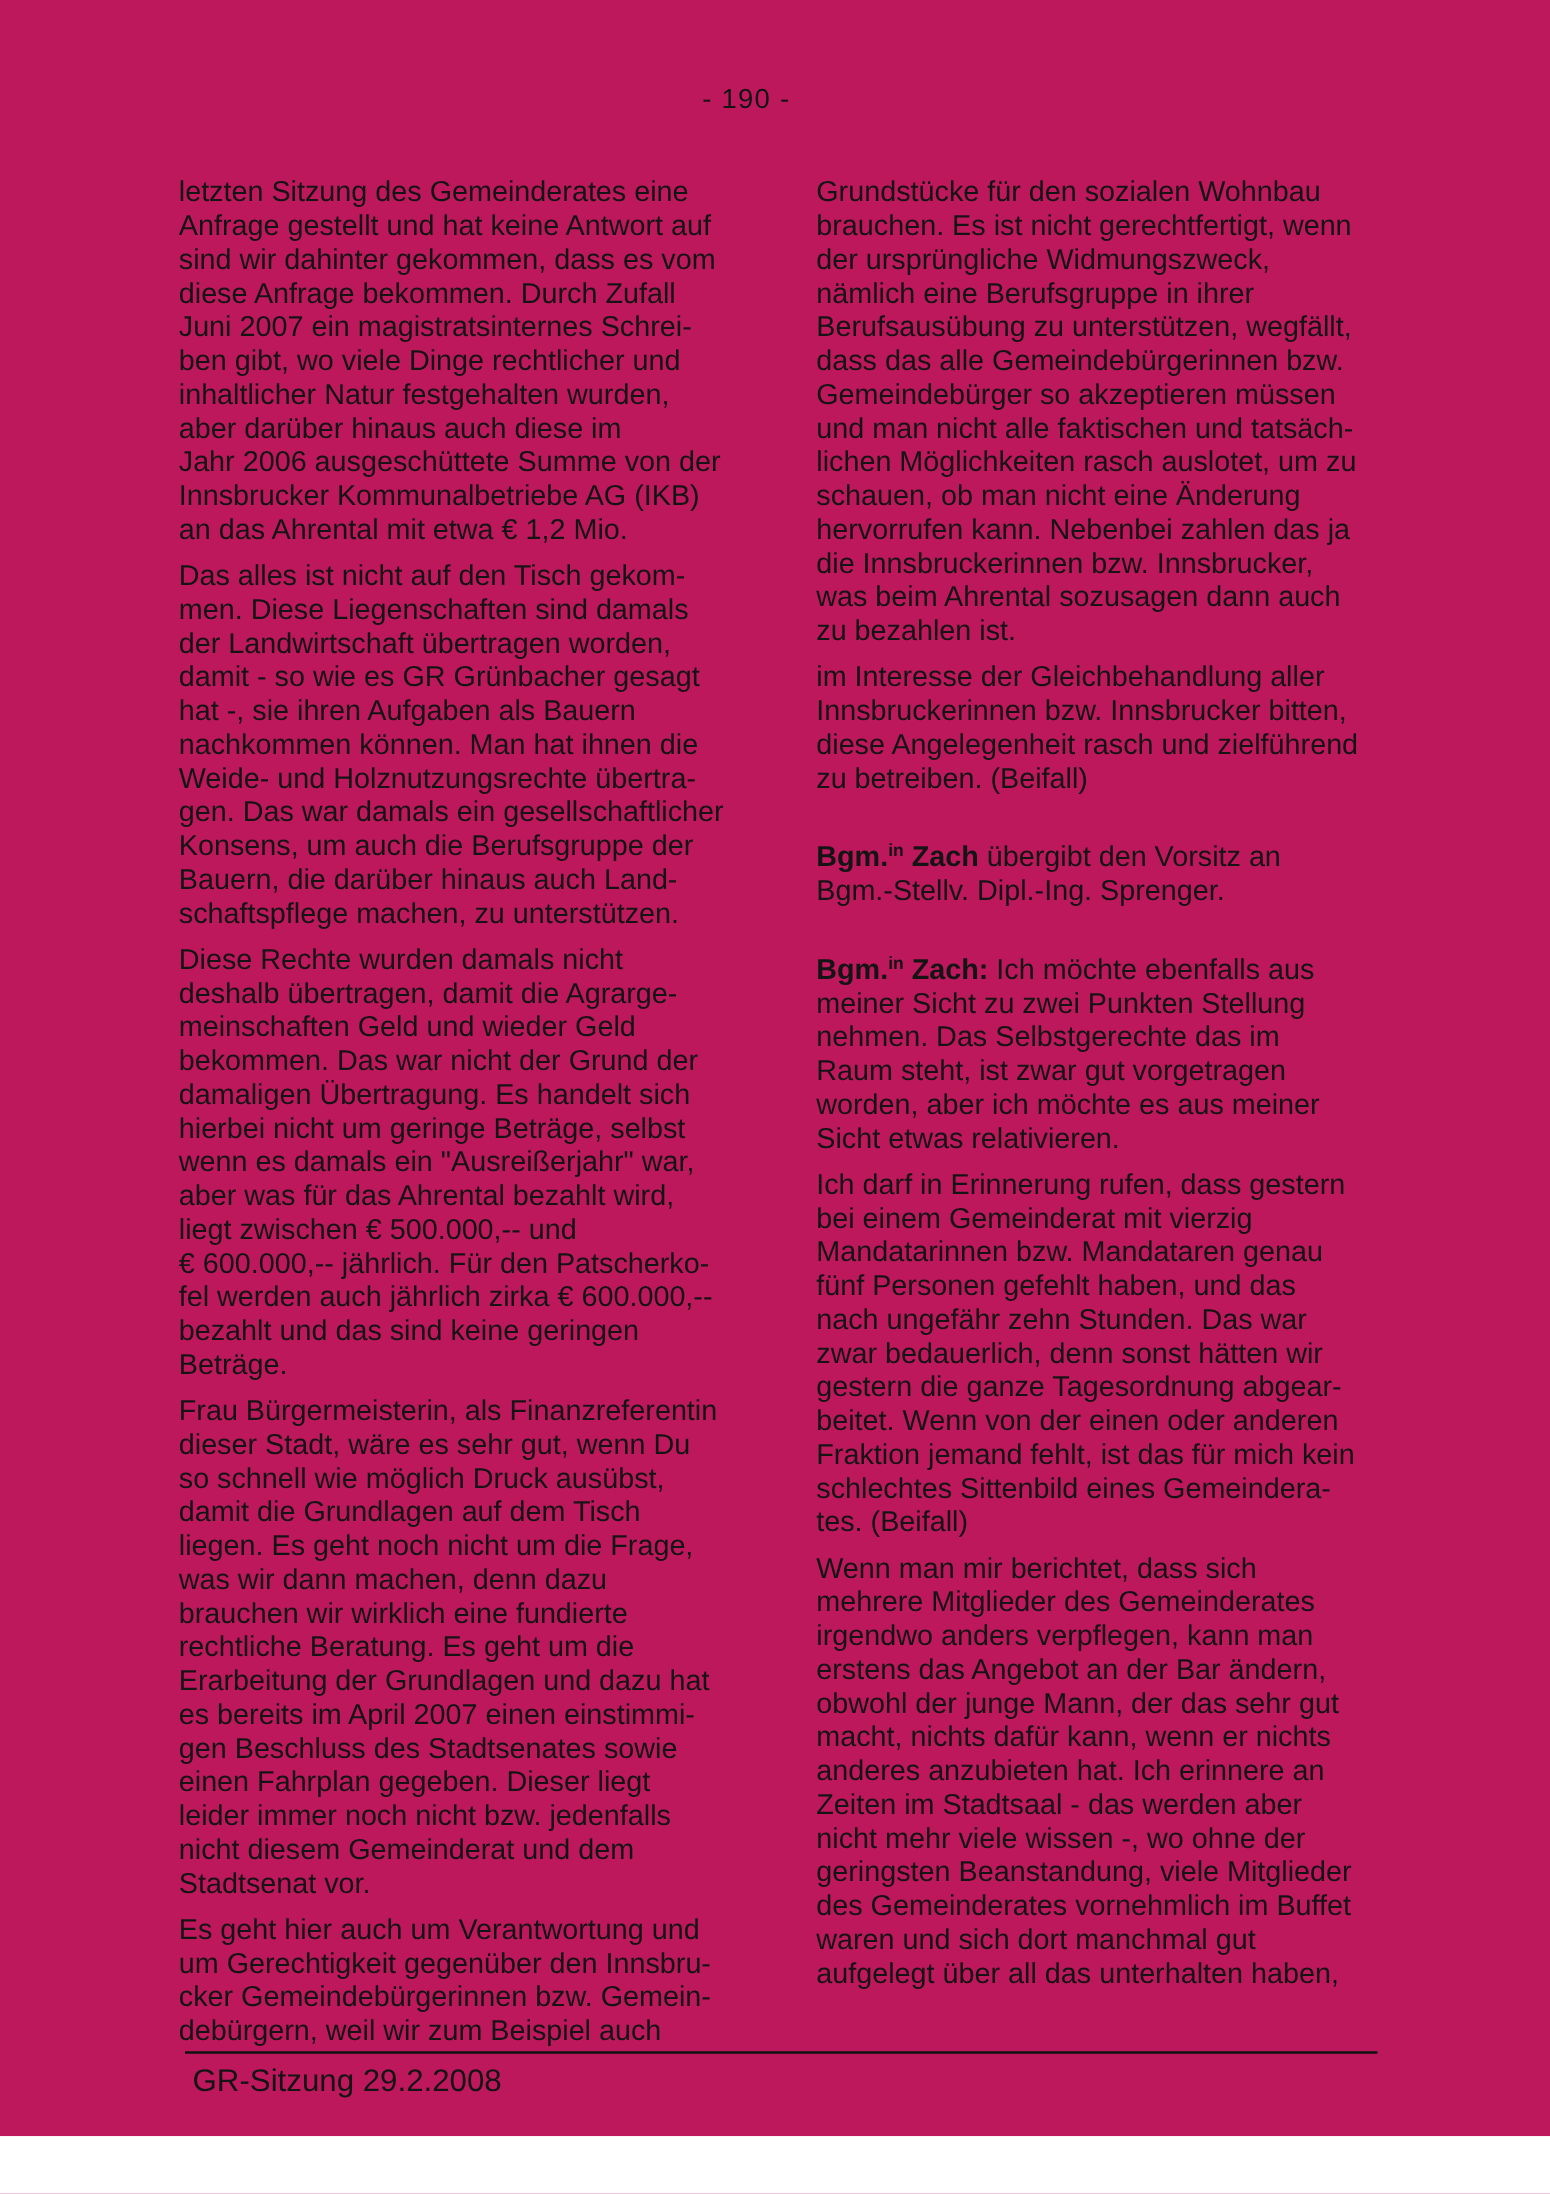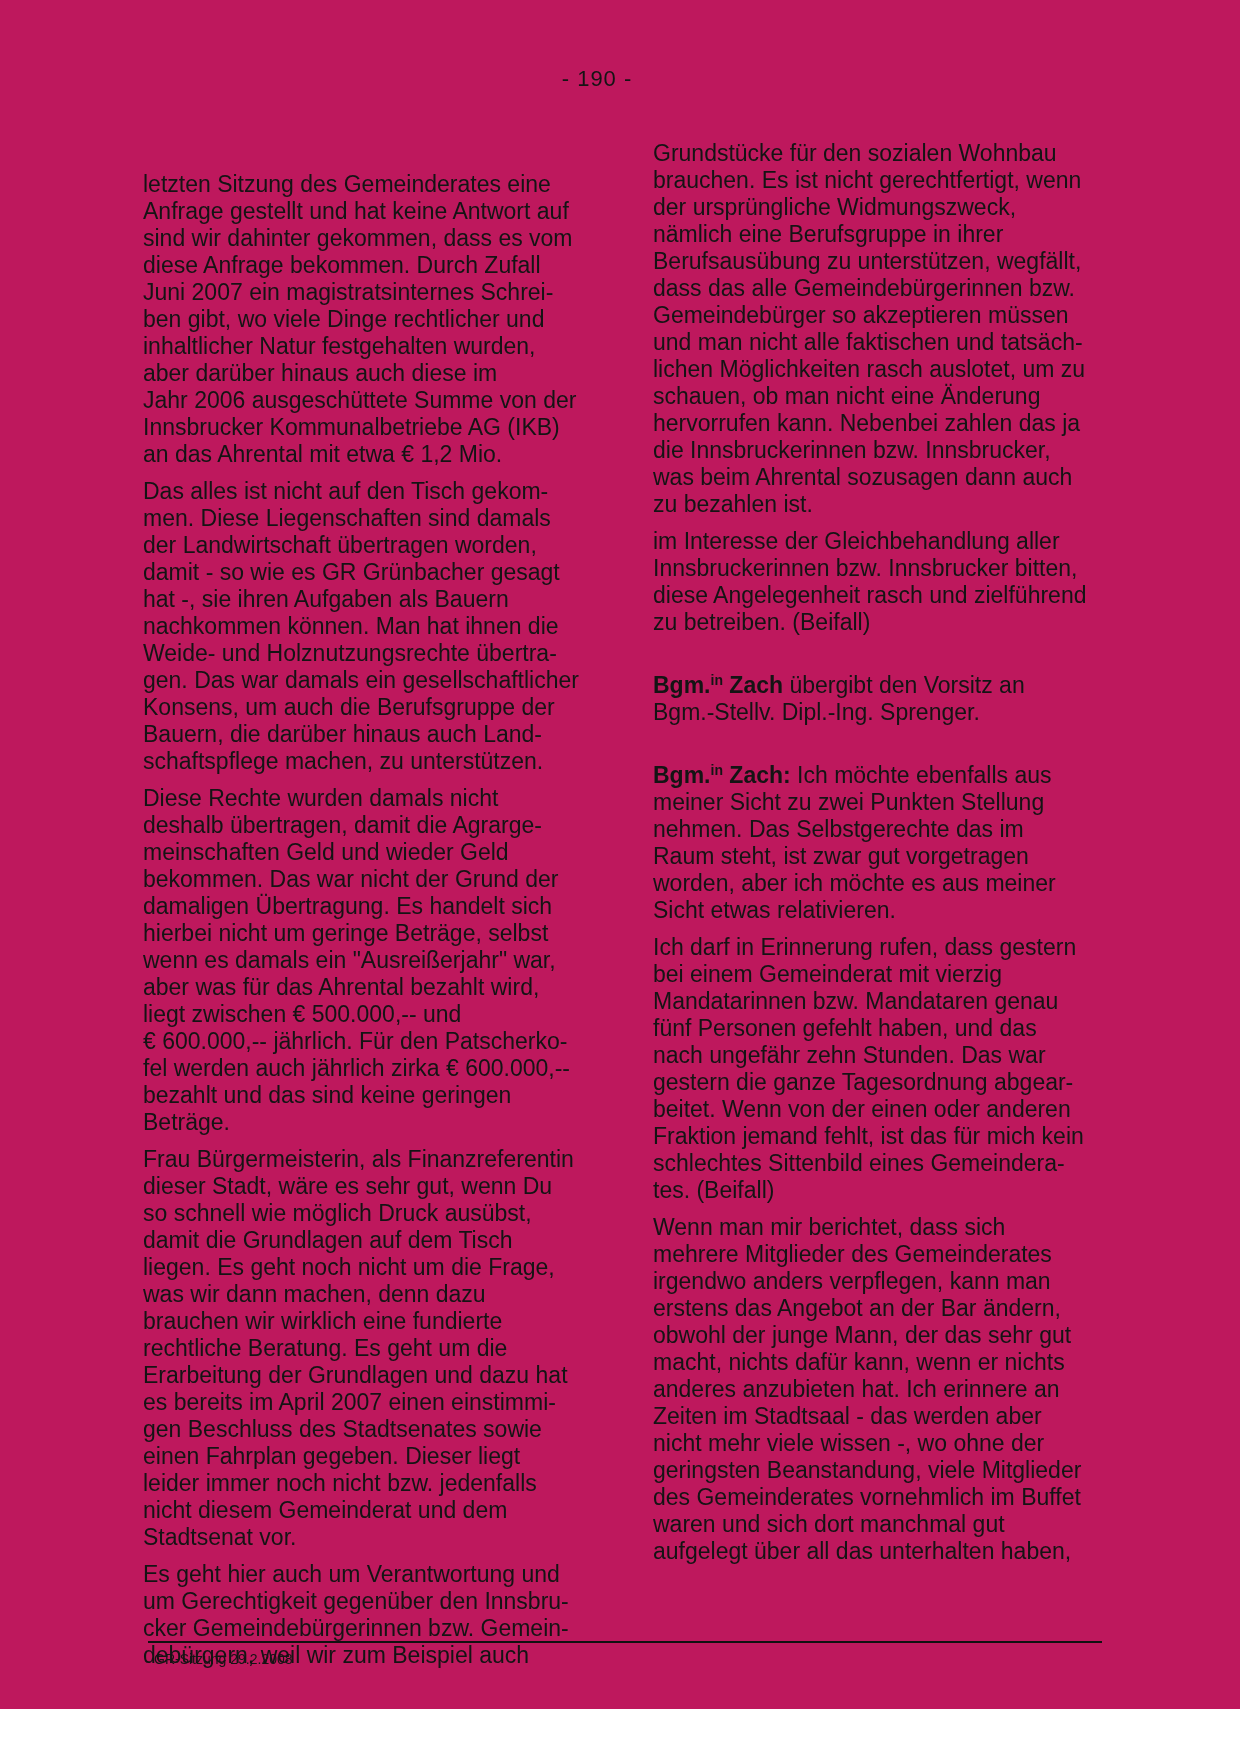--- a/index.html
+++ b/index.html
@@ -25,21 +25,21 @@
     font-size: 22px;
     letter-spacing: 1px;
   }
   .col {
     position: absolute;
     top: 140px;
     width: 465px;
     font-size: 23px;
     line-height: 27px;
   }
-  #left-col { left: 143px; margin-top: 31px; }
+  #left-col { left: 143px; }
   #right-col { left: 653px; }
   .para { margin: 0 0 10px 0; }
   .para.extra { margin-top: 36px; }
   .line {
     white-space: nowrap;
     height: 27px;
   }
   .bold { font-weight: bold; }
   .sup {
     font-weight: bold;
@@ -51,21 +51,21 @@
     position: absolute;
     left: 148px;
     top: 1641px;
     width: 954px;
     border-top: 2px solid #111111;
   }
   #footer-text {
     position: absolute;
     left: 154px;
     top: 1651px;
-    font-size: 14px;
+    font-size: 25px;
     text-align: center;
   }
 </style>
 </head>
 <body>
 
 <div id="page">
   <div id="page-number">- 190 -</div>
   <div id="left-col" class="col">
       <div class="para">
@@ -167,20 +167,21 @@
         <div class="line">Raum steht, ist zwar gut vorgetragen</div>
         <div class="line">worden, aber ich möchte es aus meiner</div>
         <div class="line">Sicht etwas relativieren.</div>
       </div>
       <div class="para">
         <div class="line">Ich darf in Erinnerung rufen, dass gestern</div>
         <div class="line">bei einem Gemeinderat mit vierzig</div>
         <div class="line">Mandatarinnen bzw. Mandataren genau</div>
         <div class="line">fünf Personen gefehlt haben, und das</div>
         <div class="line">nach ungefähr zehn Stunden. Das war</div>
+        <div class="line">zwar bedauerlich, denn sonst hätten wir</div>
         <div class="line">gestern die ganze Tagesordnung abgear-</div>
         <div class="line">beitet. Wenn von der einen oder anderen</div>
         <div class="line">Fraktion jemand fehlt, ist das für mich kein</div>
         <div class="line">schlechtes Sittenbild eines Gemeindera-</div>
         <div class="line">tes. (Beifall)</div>
       </div>
       <div class="para">
         <div class="line">Wenn man mir berichtet, dass sich</div>
         <div class="line">mehrere Mitglieder des Gemeinderates</div>
         <div class="line">irgendwo anders verpflegen, kann man</div>

